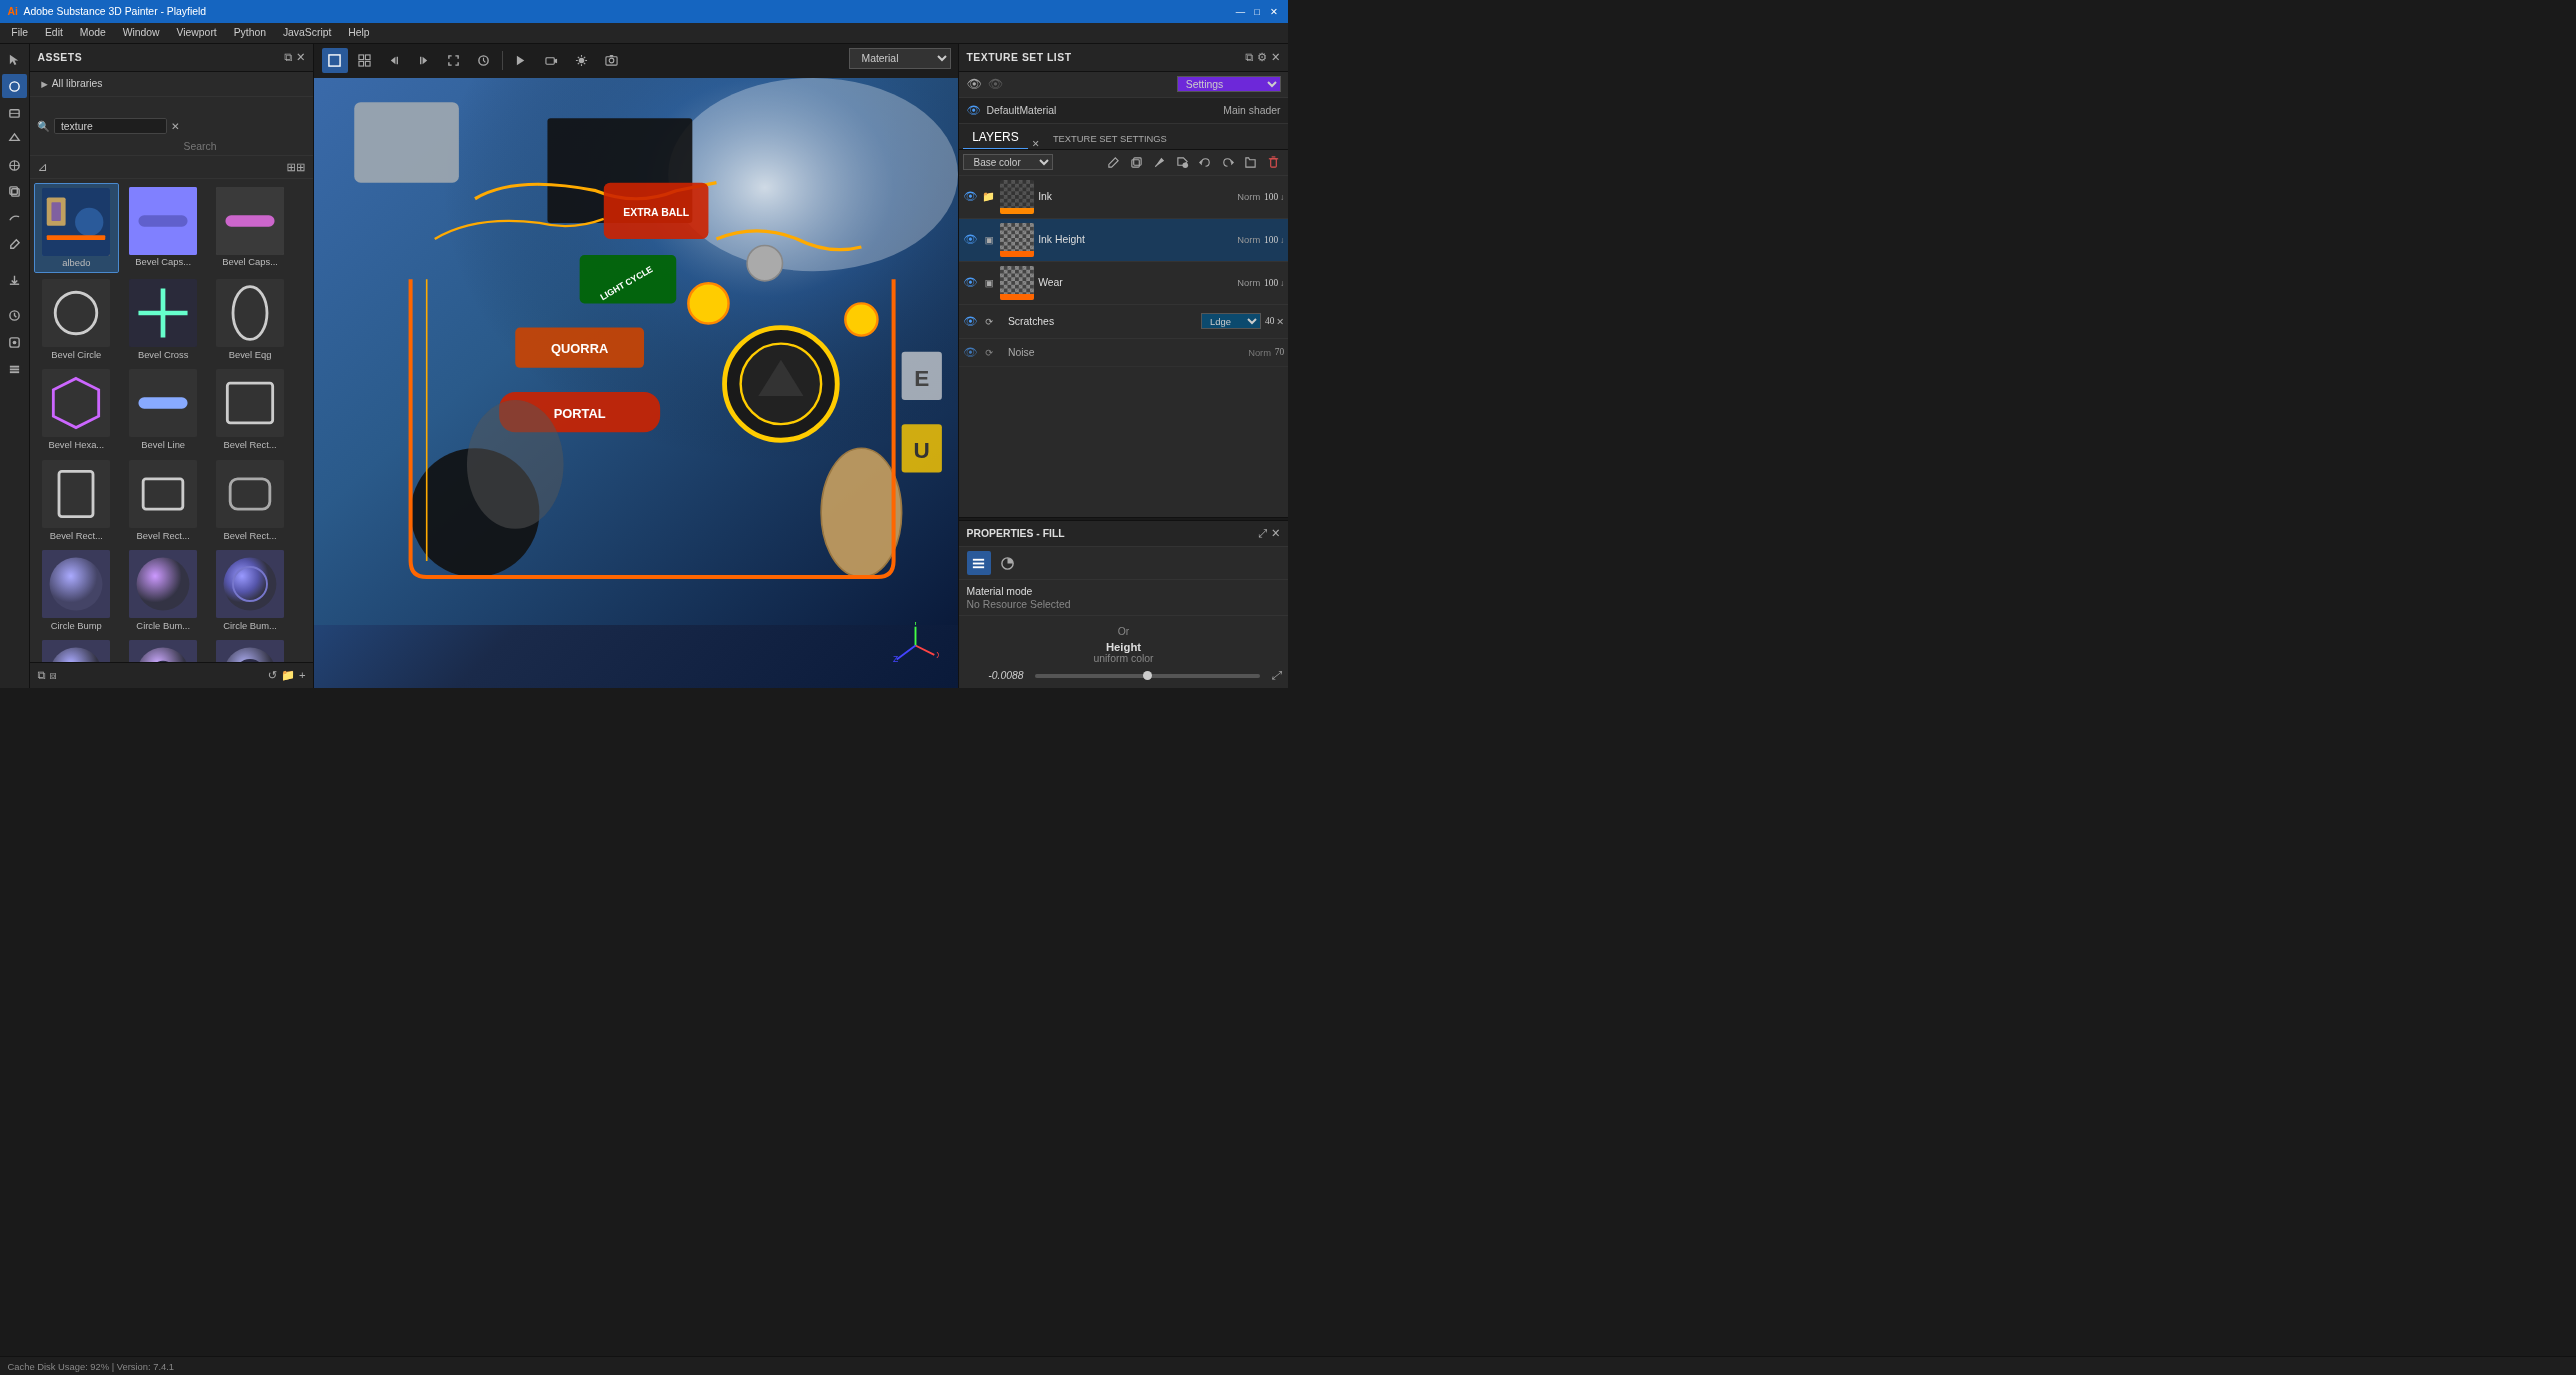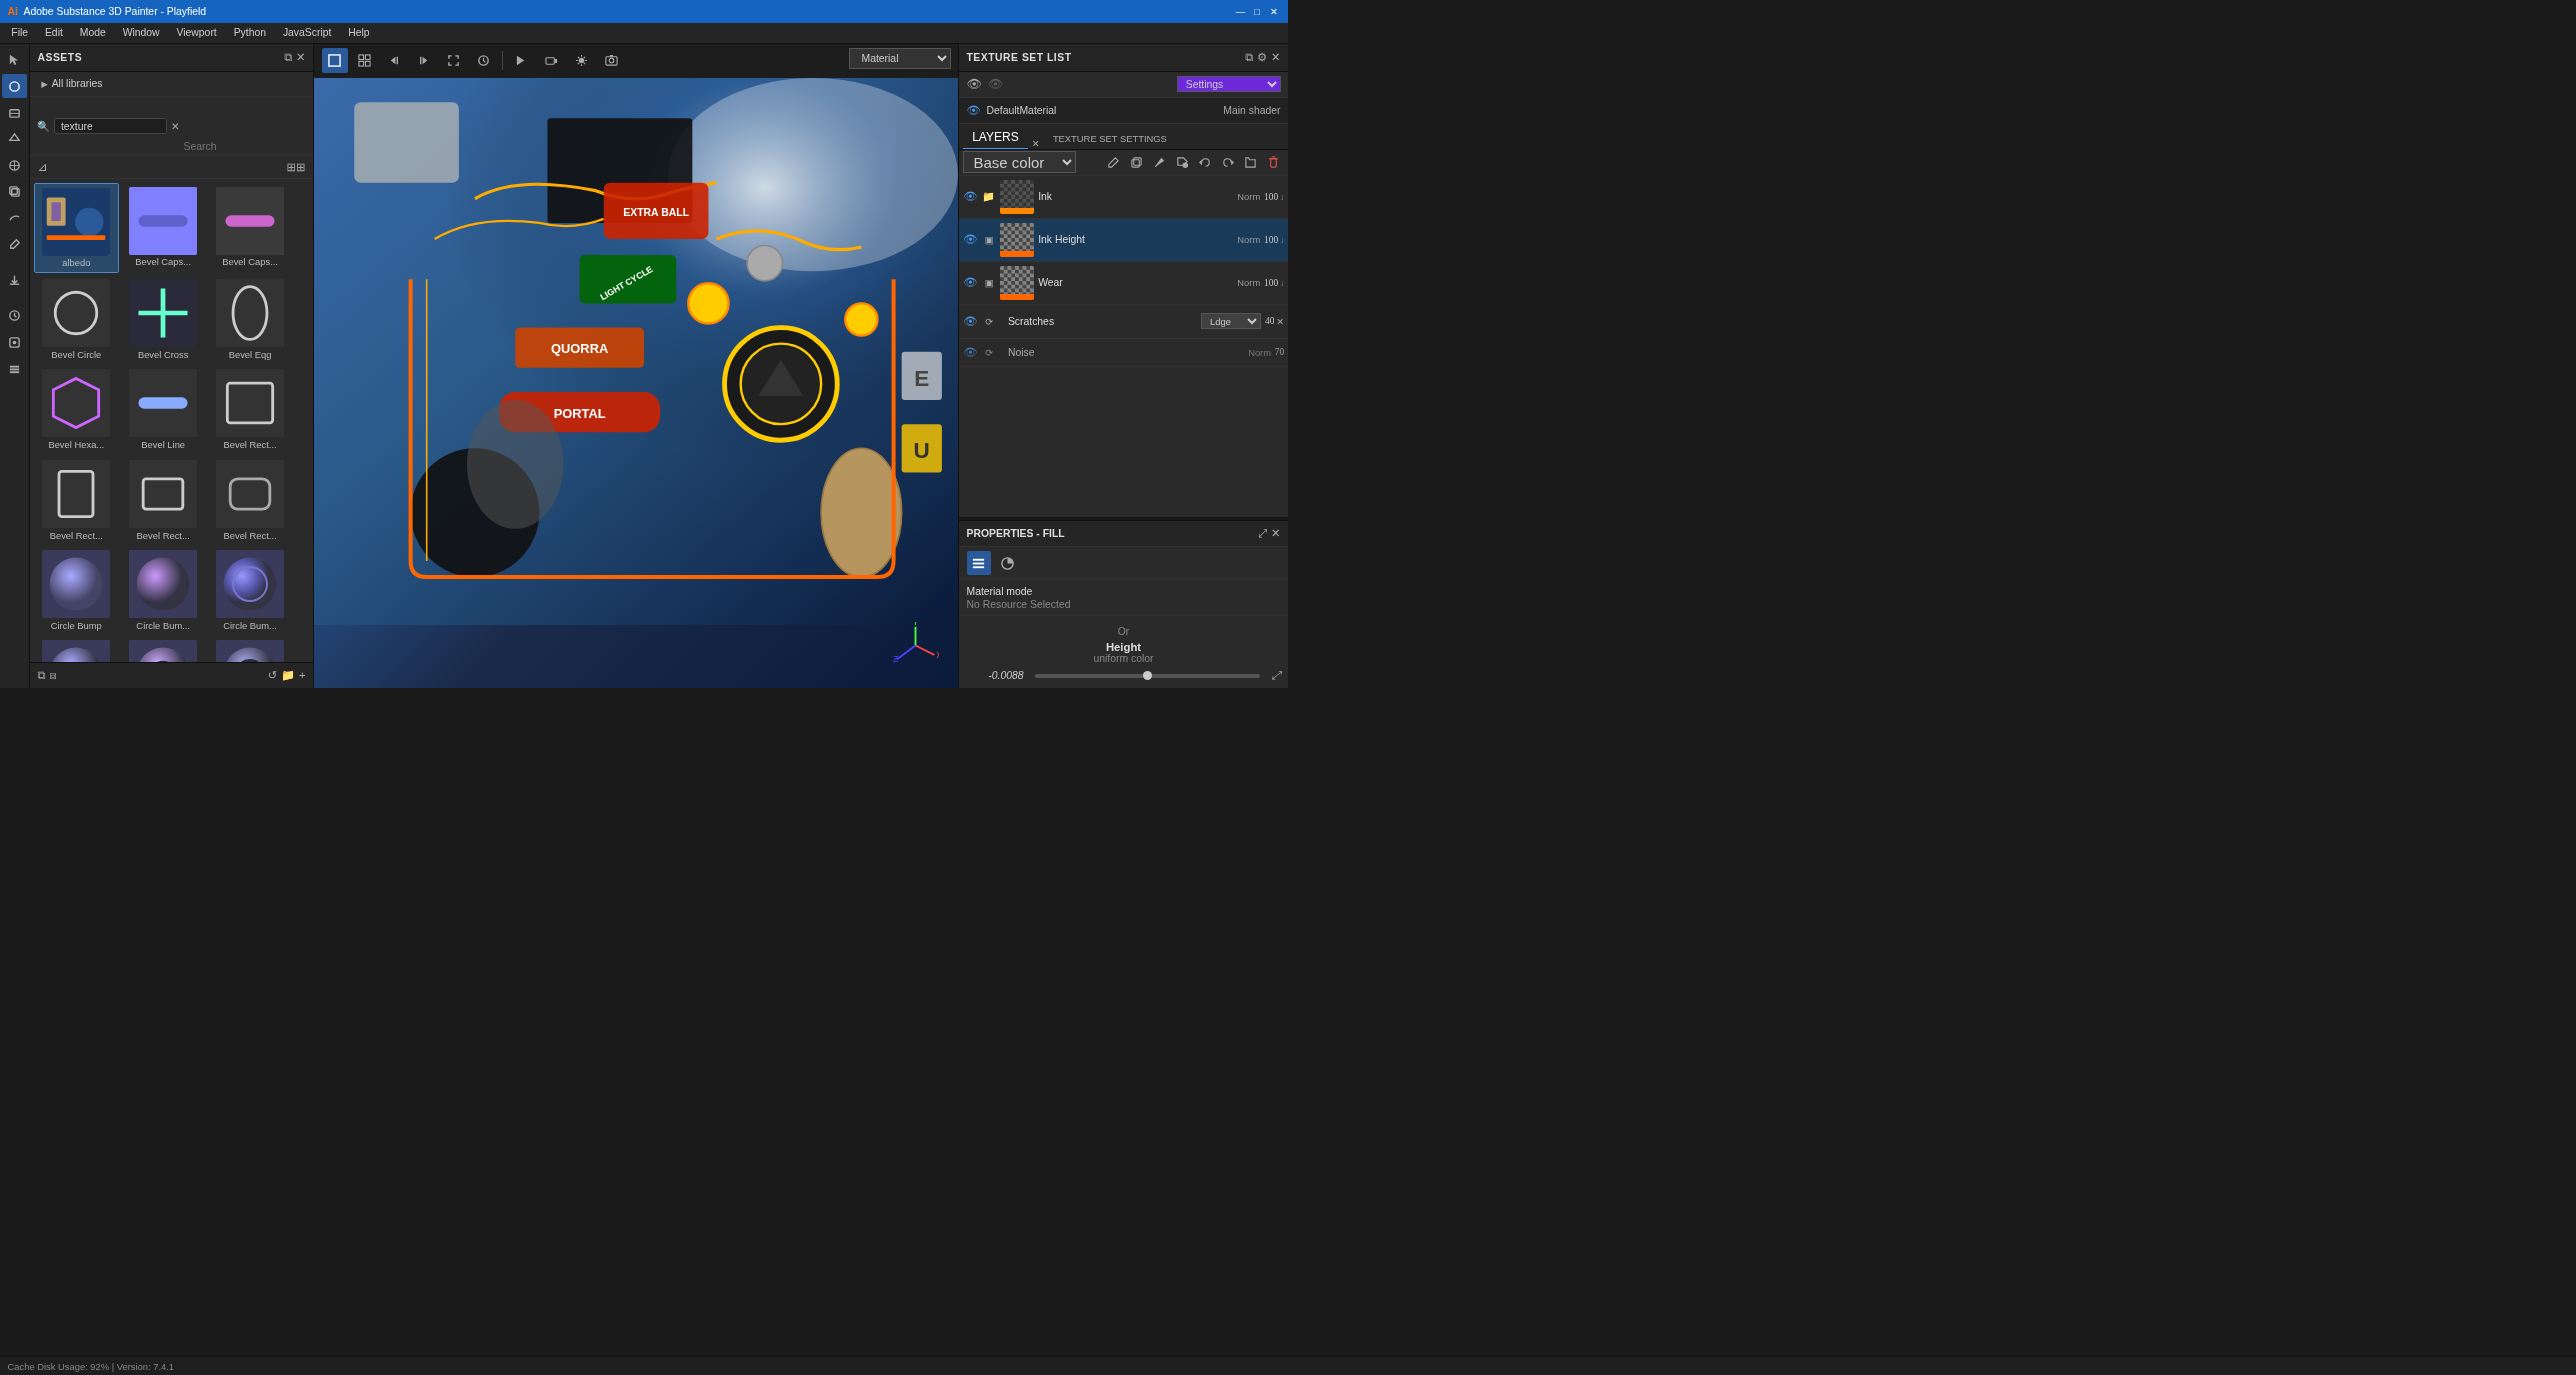--- a/index.html
+++ b/index.html
@@ -327,21 +327,21 @@
       display: flex;
       align-items: center;
       padding: 0 3.8px;
       gap: 1.9px;
       border-bottom: 0.9px solid #333;
     }
     .lt-select {
       background: #333;
       border: 0.9px solid #555;
       color: #ccc;
-      font-size: 15px;
+      font-size: 10px;
       padding: 0.9px 15px 0.9px 5.7px;
       cursor: pointer;
     }
     .lt-btn { 
       width: 21px; height: 21px;
       display: flex; align-items: center; justify-content: center;
       color: #aaa; cursor: pointer; font-size: 11.3px;
       border-radius: 1.9px;
     }
     .lt-spacer { flex: 1; }
@@ -398,21 +398,21 @@
       gap: 1.9px;
       min-width: 0;
     }
     .layer-name { font-size: 10.4px; color: #ddd; }
     .layer-controls {
       display: flex;
       align-items: center;
       gap: 1.9px;
     }
     .lc-select {
-      background: #404040;
+      background: #0c4a6e;
       border: 0.9px solid #555;
       color: #ccc;
       font-size: 9.4px;
       padding: 0.9px 11.3px 0.9px 3.8px;
       cursor: pointer;
     }
     .lc-val { color: #ccc; font-size: 9.4px; font-family: Liberation Serif, serif; }
     .lc-close { color: #aaa; cursor: pointer; font-size: 9.4px; }
 
     

